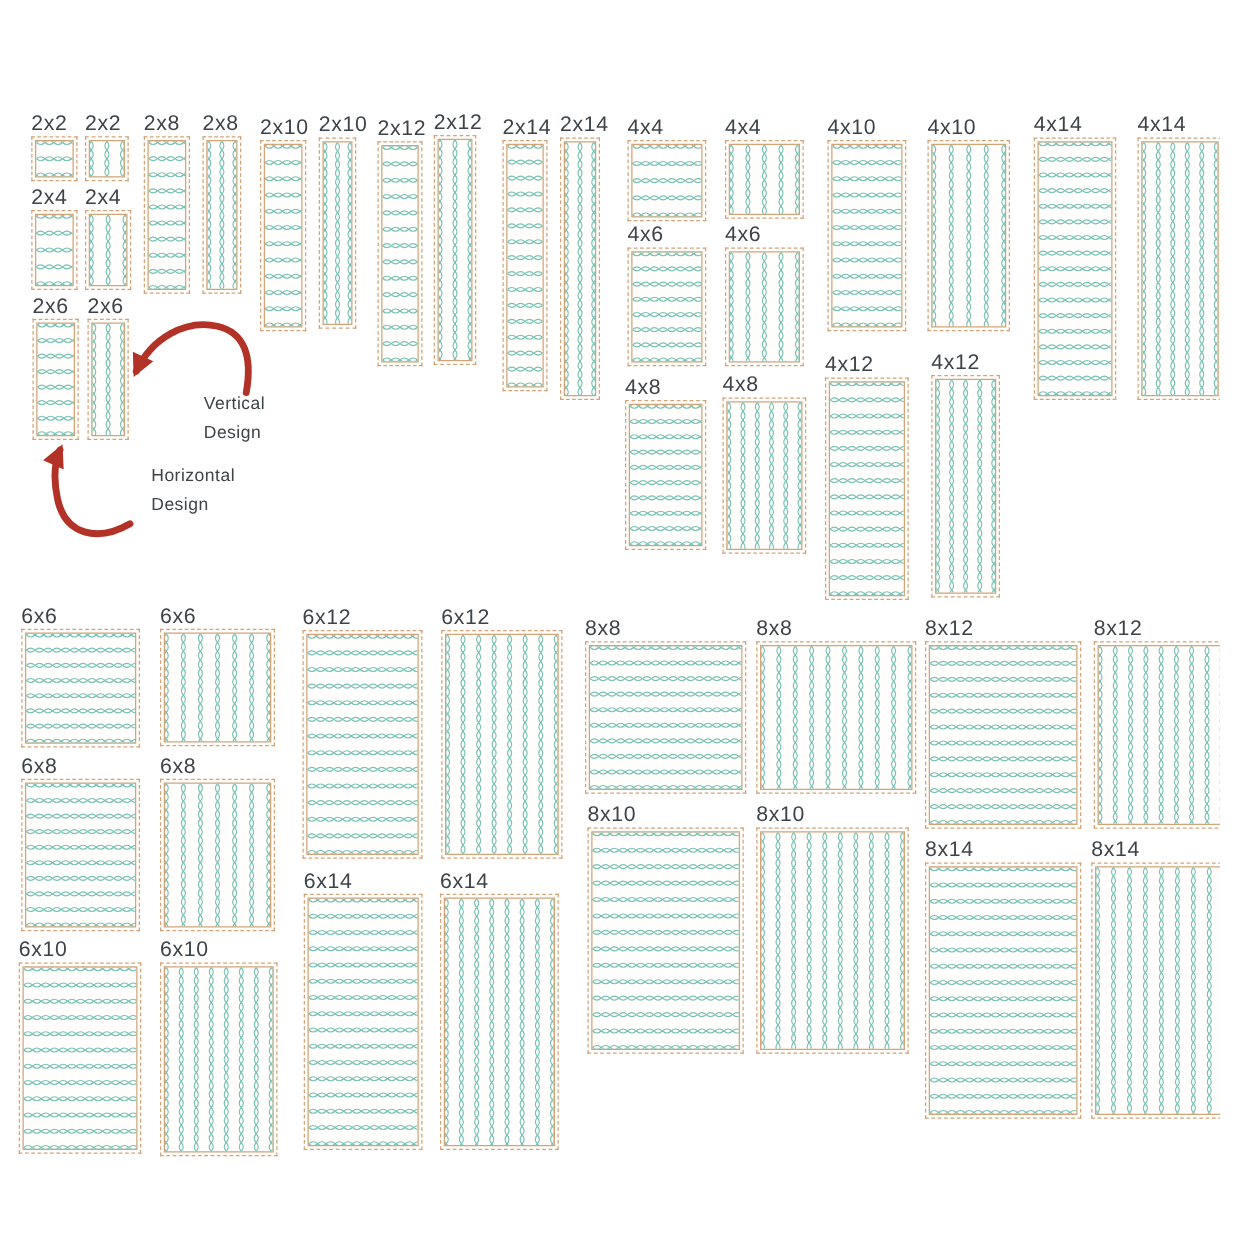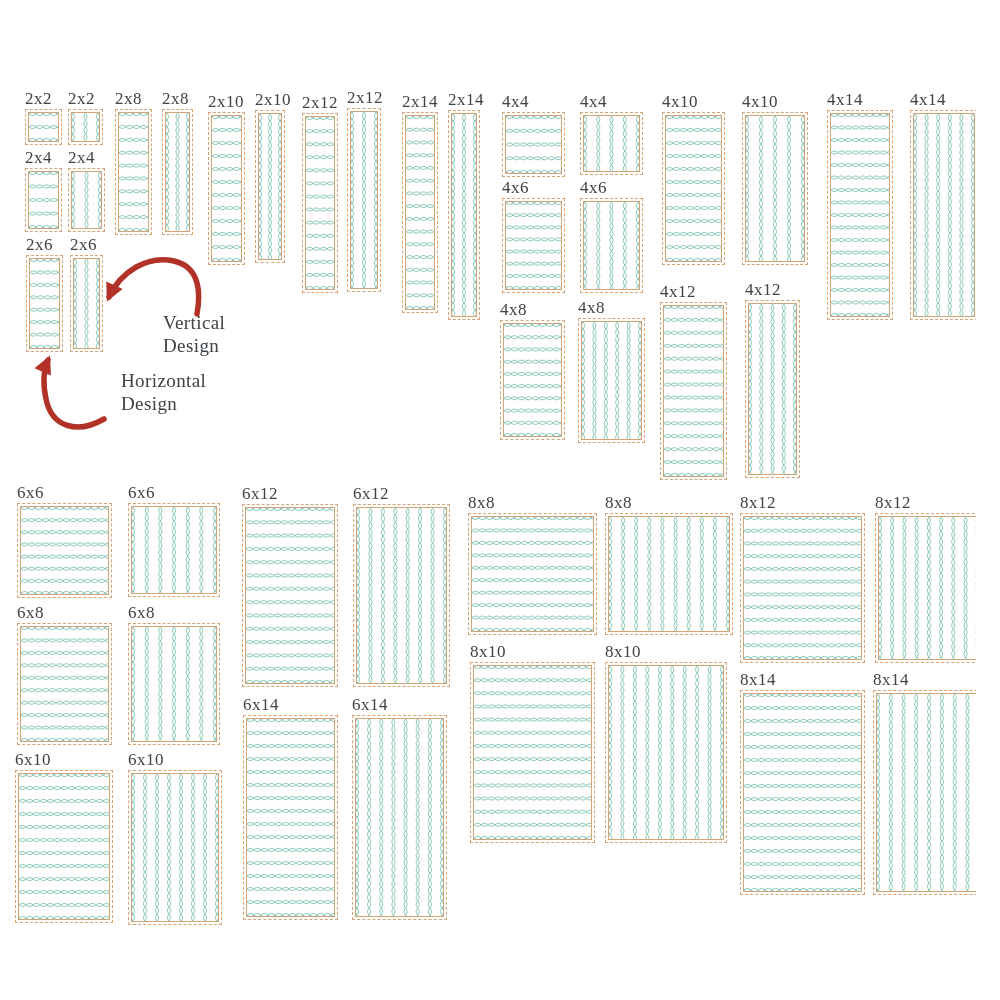--- a/index.html
+++ b/index.html
@@ -1,34 +1,34 @@
 <!DOCTYPE html>
 <html style="--frame: #d2a478; --label: #3e4347;"><head>
 <meta charset="utf-8">
 <style>
   html,body{margin:0;padding:0;background:#ffffff;}
   .canvas{
     position:relative;width:976px;height:1000px;background:#ffffff;overflow:hidden;
-    font-family:Liberation Serif, serif;
+    font-family:Liberation Sans, sans-serif;
   }
   .panel{
     position:absolute;box-sizing:border-box;
     border:1px dashed var(--frame,#d2a478);
     background:#fffefc;
   }
   .panel .inner{
     position:absolute;inset:2px;border:1px solid var(--frame,#d2a478);
   }
   .waves{position:absolute;inset:0;width:100%;height:100%;display:block;}
   .size-label{
     position:absolute;left:-1px;top:-21px;height:20px;line-height:20px;
     font-size:17px;letter-spacing:0.5px;color:var(--label,#3e4347);white-space:nowrap;
   }
   .annotation{
-    position:absolute;font-size:19px;line-height:23px;letter-spacing:0.4px;
+    position:absolute;font-size:14px;line-height:23px;letter-spacing:0.4px;
     color:var(--label,#3e4347);
   }
   #ann-vertical{left:163px;top:311px;}
   #ann-horizontal{left:97px;top:369px;margin-left:24px;}
   #arrows{position:absolute;left:0;top:0;pointer-events:none;}
 </style>
 </head>
 <body>
 
 <div class="canvas" style="background: rgb(255, 255, 255);">

